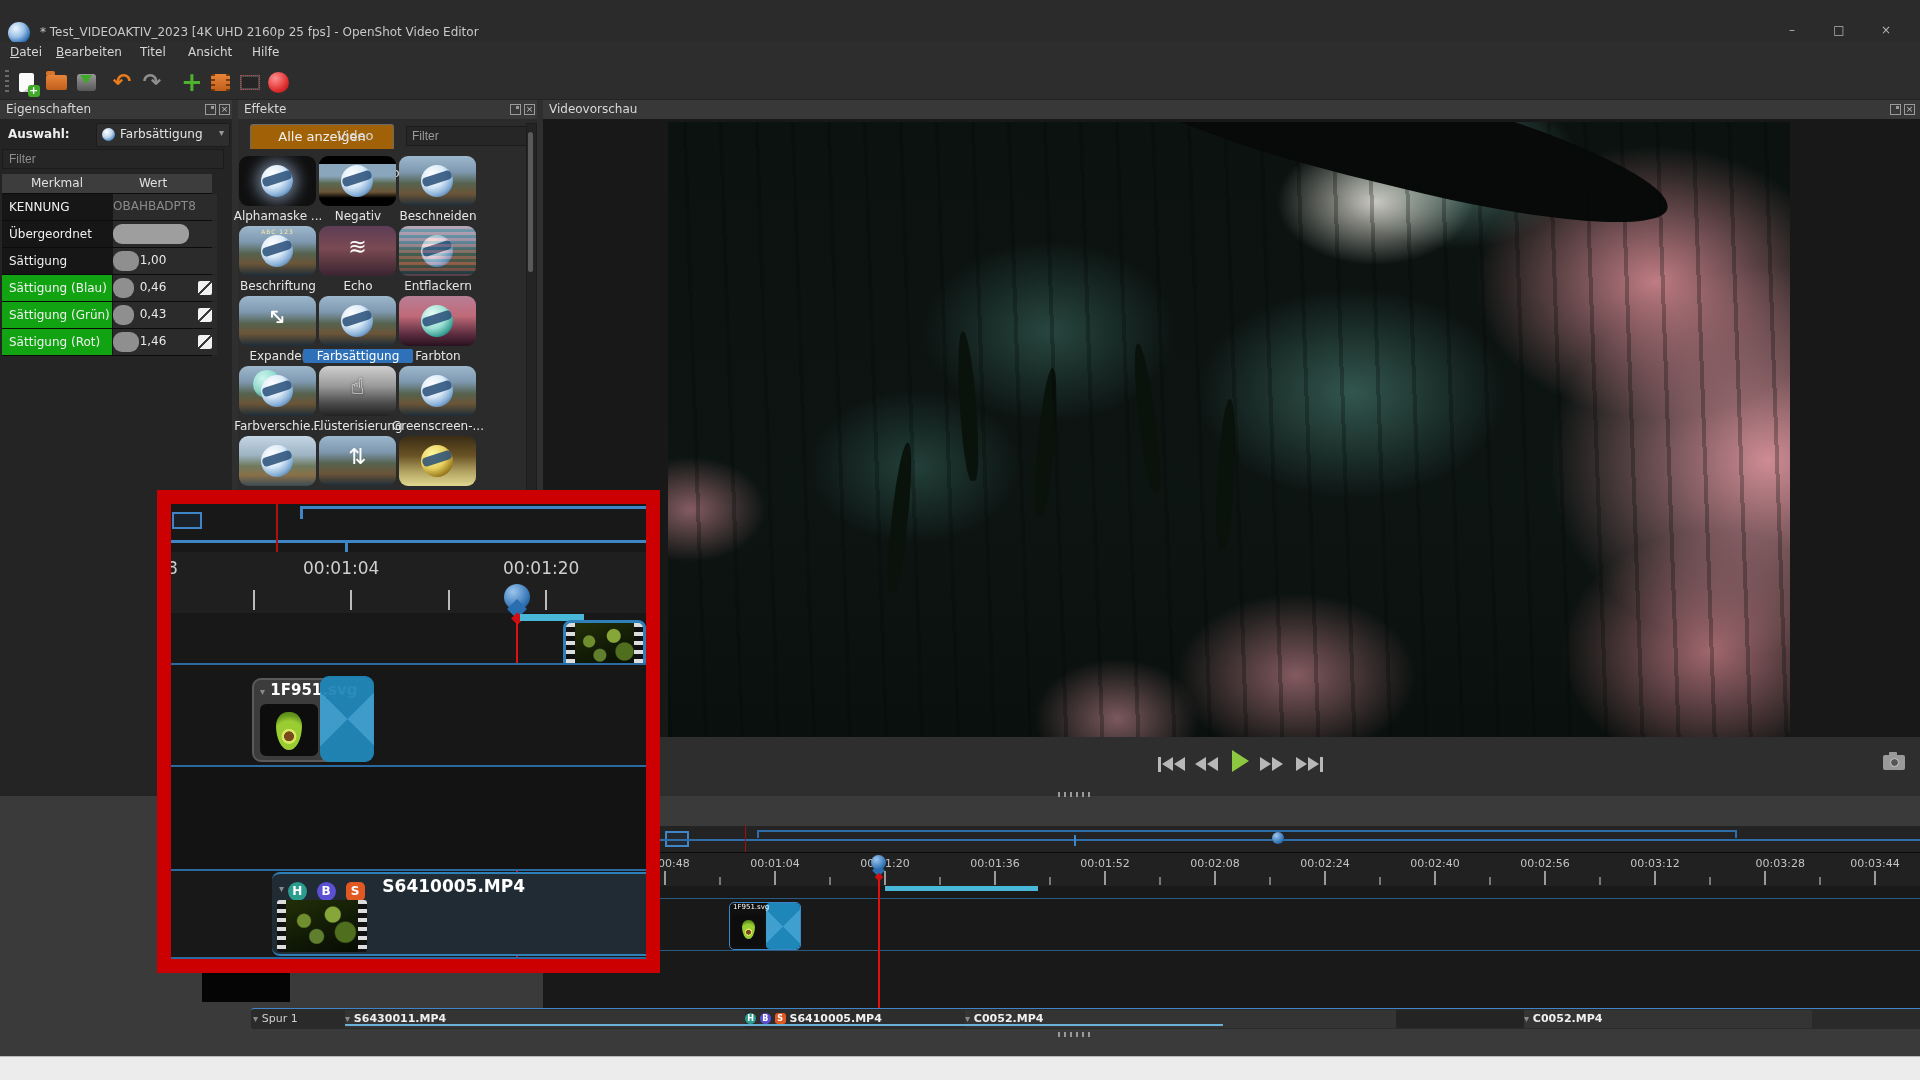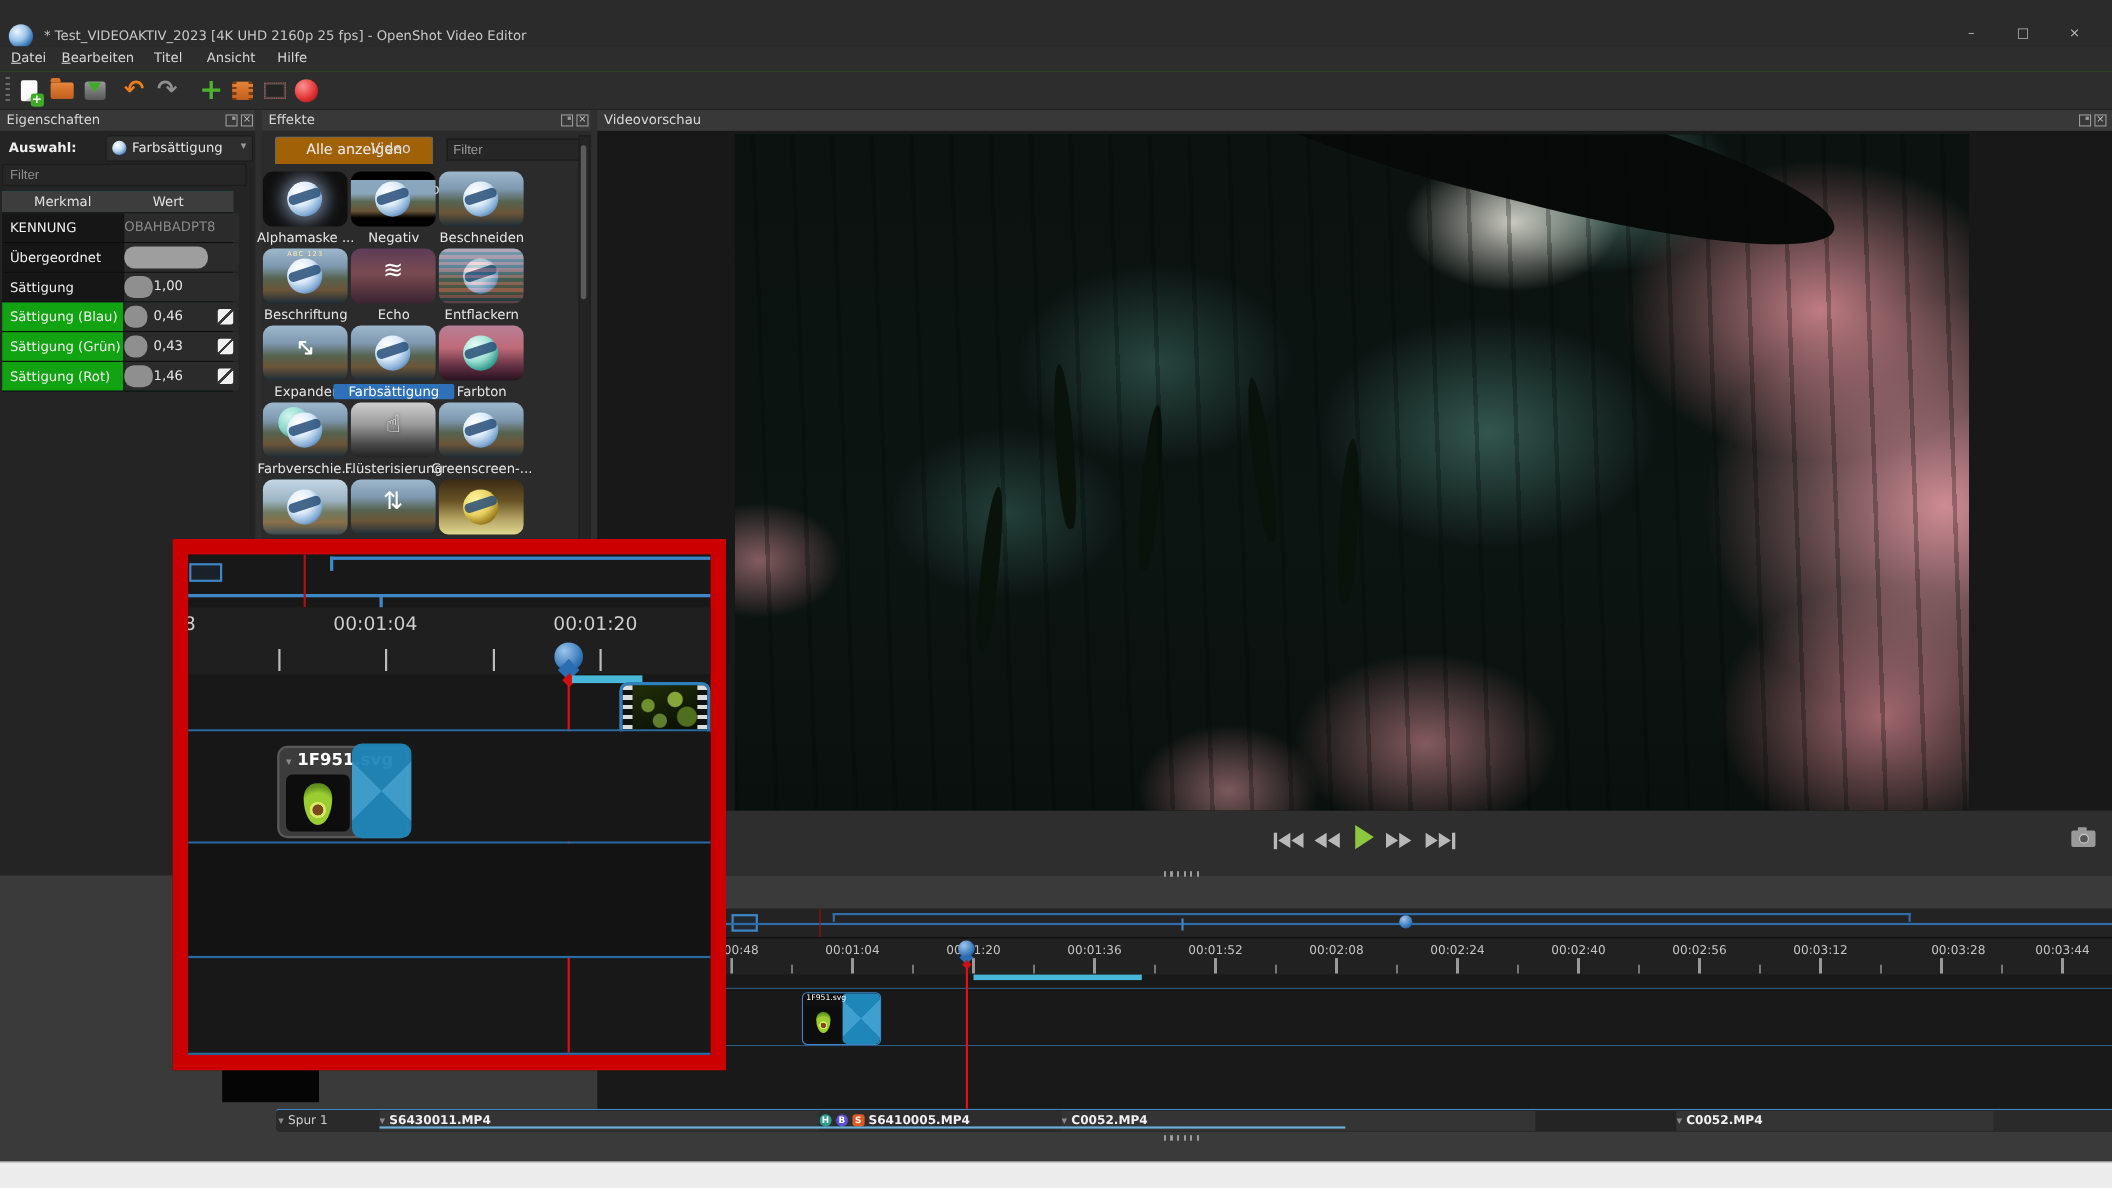--- a/index.html
+++ b/index.html
@@ -588,16 +588,26 @@
 
     <div class="insclip-svg">
       <span class="hdr"><span class="chev">▾</span>
         <span>1F951.svg</span></span>
       <div class="body">
         <span class="avocado" style="left:16px;top:8px;width:26px;height:38px;"></span>
       </div>
       <div class="ins-trans bowtie"></div>
     </div>
 
+    <div class="insclip-vid">
+      <span class="hdr">
+        <span class="chev">▾</span>
+        <span class="badge-lg h">H</span>
+        <span class="badge-lg b">B</span>
+        <span class="badge-lg s">S</span>
+        <span class="lbl">S6410005.MP4</span>
+      </span>
+      <div class="filmthumb" style="left:5px;top:26px;width:90px;height:52px;position:absolute;"></div>
+    </div>
   </div>
 
   <div class="whitestrip"></div>
 </div>
 
 </body></html>

